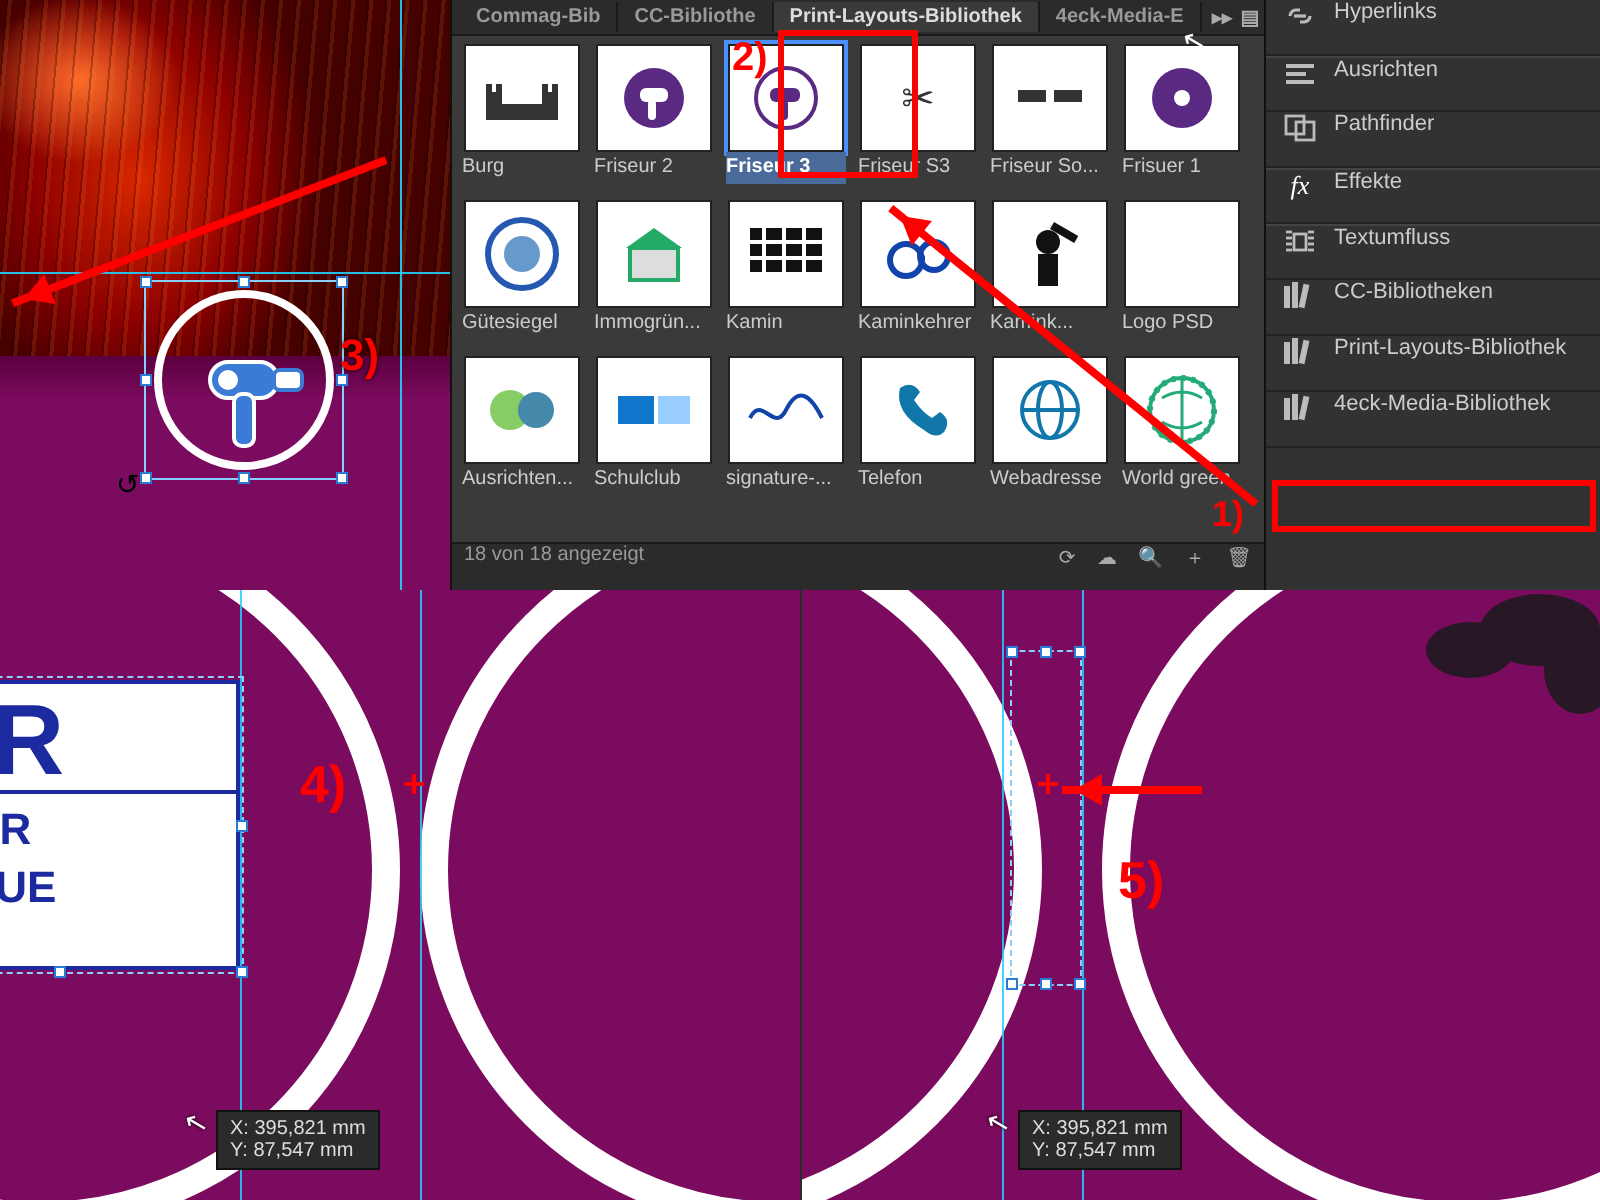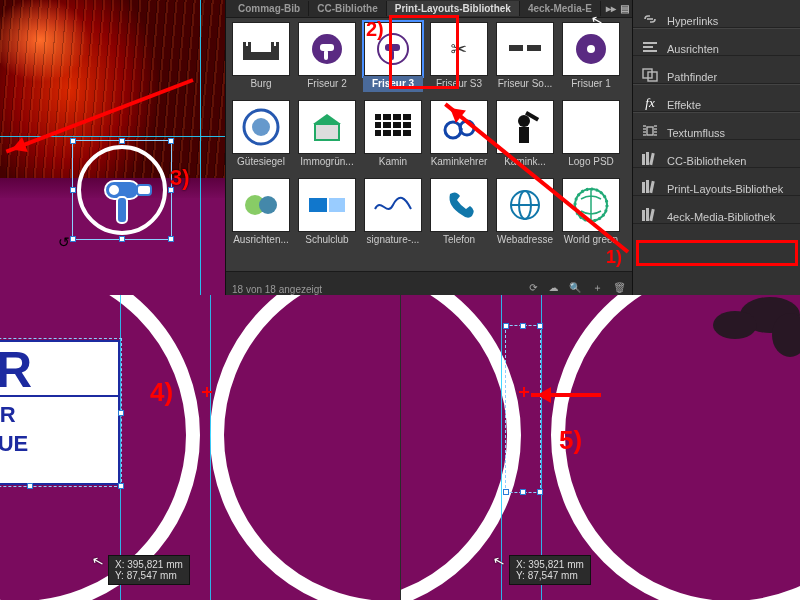--- a/index.html
+++ b/index.html
@@ -127,21 +127,21 @@
   .asset .thumb {
     width:58px; height:54px; background:#fff;
     display:flex; align-items:center; justify-content:center;
     border:1px solid #222;
     overflow:hidden;
     font-size:20px;
     color:#333;
   }
   .asset .label {
     width:60px; height:16px; line-height:16px;
-    font-size:10px; color:#ccc; text-align:center;
+    font-size:10px; color:#ccc; text-align:left;
     overflow:hidden; text-overflow:ellipsis; white-space:nowrap;
   }
   .asset.selected .thumb { outline:2px solid #4a90ff; }
   .asset.selected .label { background:#4a6a9a; color:#fff; font-weight:bold; }
 
   .friseur3-hl {
     position:absolute;
     left:163px; top:15px; width:70px; height:74px;
     border:3px solid #ff0000;
     pointer-events:none;
@@ -165,35 +165,35 @@
   .arrow-red::after{
     content:""; position:absolute; right:-2px; top:-6px;
     border:8px solid transparent; border-left:14px solid #ff0000;
   }
   .arrow1 { left:193px; top:78px; width:200px; transform:rotate(159deg);} 
   .arrow2 { left:628px; top:250px; width:235px; transform:rotate(-141deg);} 
 
   .lib-footer {
     position:absolute; left:0; right:0; bottom:0; height:24px;
     background:#2b2b2b; border-top:1px solid #1a1a1a;
-    display:flex; align-items:flex-end; justify-content:space-between;
+    display:flex; align-items:flex-start; justify-content:space-between;
     padding:0 6px; font-size:10px; color:#999;
   }
   .lib-footer .icons span{ margin-left:8px; color:#aaa; }
 
   
   .side-panels {
     position:absolute;
     left:632px; top:0; width:168px; height:295px;
     background:#323232; color:#ccc;
     border-left:1px solid #111;
     font-size:11px;
   }
   .side-item {
-    display:flex; align-items:flex-end;
+    display:flex; align-items:flex-start;
     height:28px; padding:0 8px;
     border-bottom:1px solid #222;
     gap:8px;
     cursor:default;
   }
   .side-item.group-top { border-top:1px solid #444; }
   .side-item .ico {
     width:18px; height:16px;
     display:flex; align-items:center; justify-content:center;
     color:#ffffff; font-size:12px;

